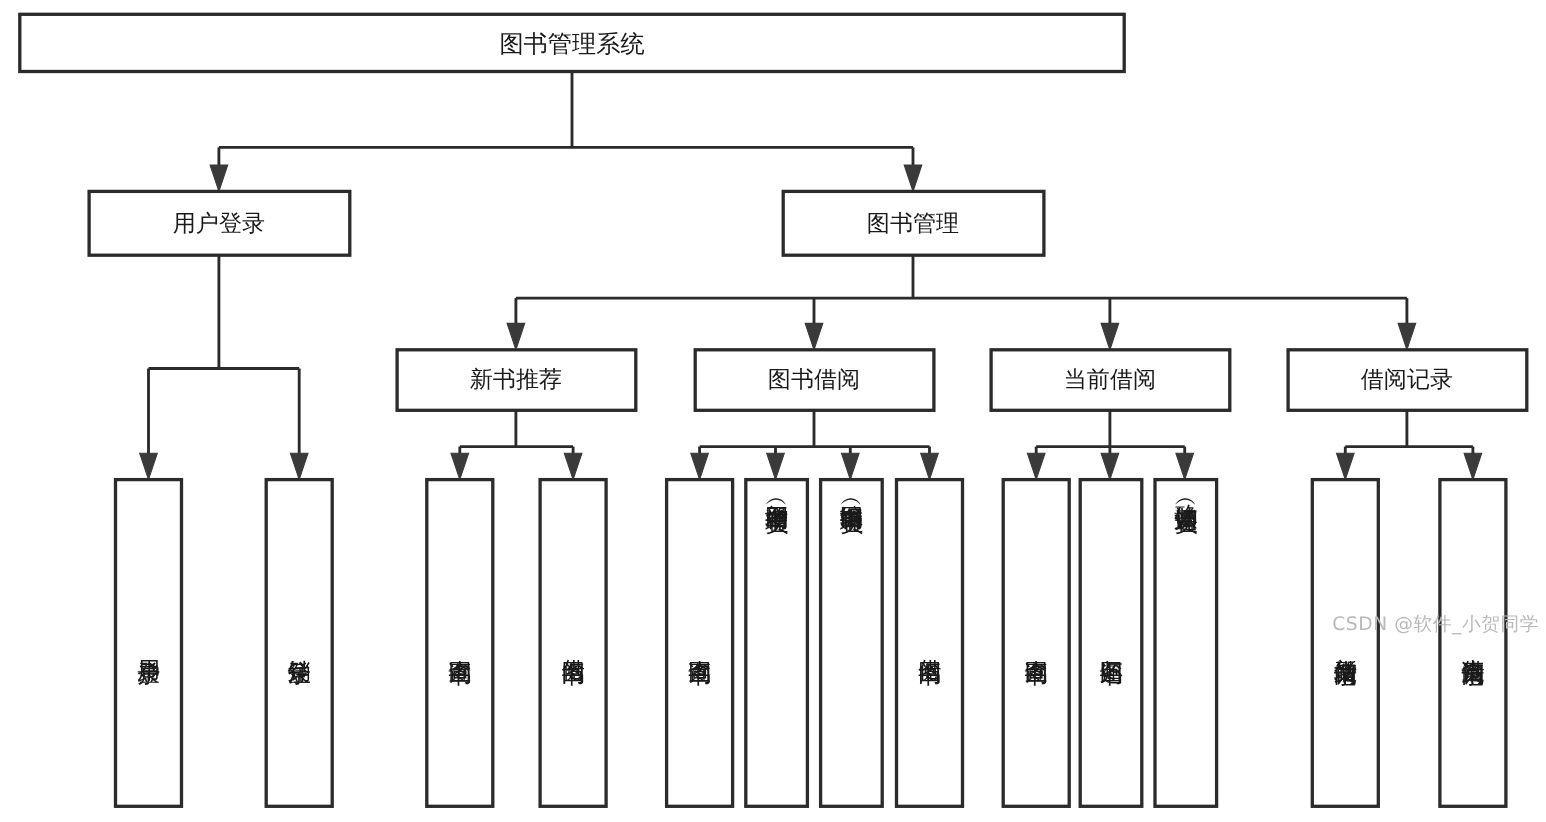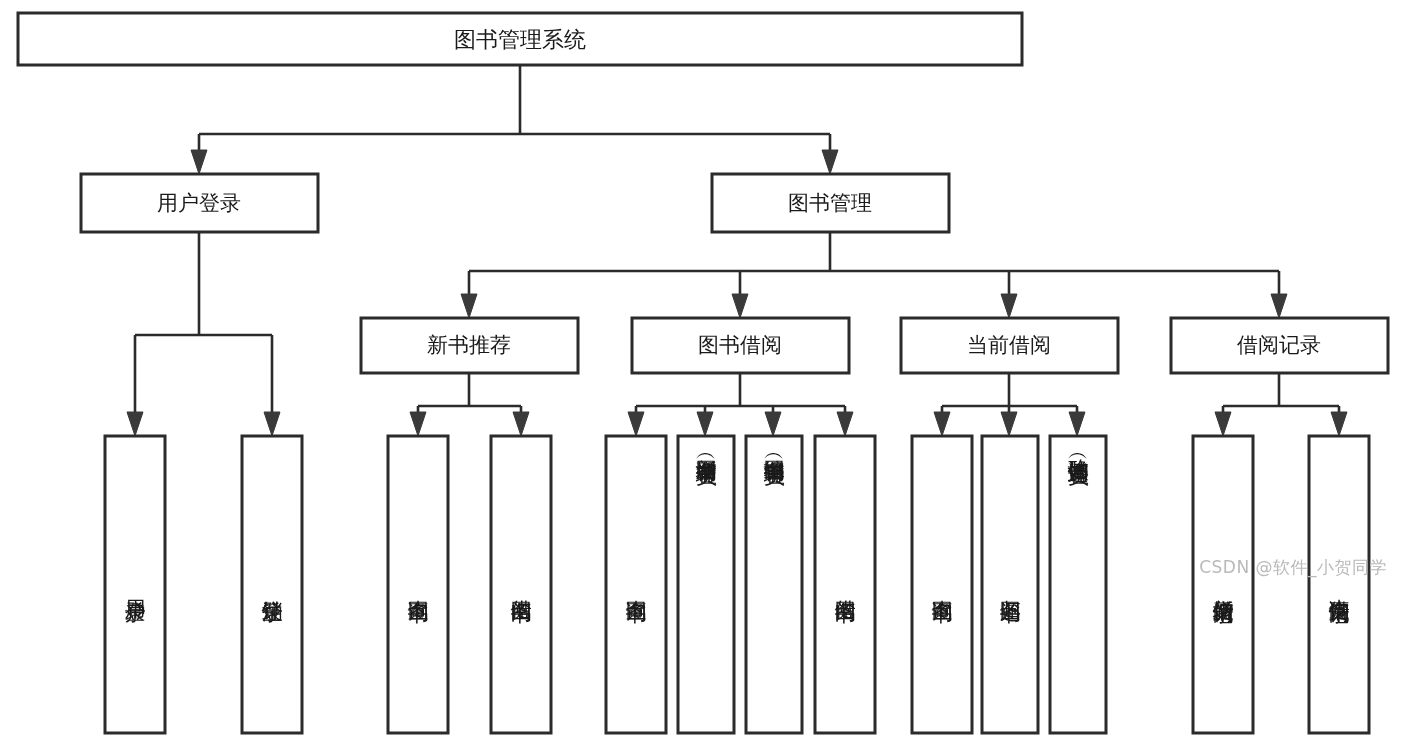--- a/index.html
+++ b/index.html
@@ -70,21 +70,21 @@
     font-family: "DejaVu Sans", "Liberation Sans", sans-serif;
     font-size: 21px;
     line-height: 1.16;
     color: #1a1a1a;
     letter-spacing: 1px;
     white-space: nowrap;
     text-align: center;
   }
   .watermark {
     position: absolute;
-    right: 18px;
+    right: 6px;
     bottom: 4px;
     font-family: "DejaVu Sans", "Liberation Sans", sans-serif;
     font-size: 17px;
     color: #b9b9b9;
     letter-spacing: 0.5px;
     white-space: nowrap;
   }
 </style>
 </head>
 <body>

